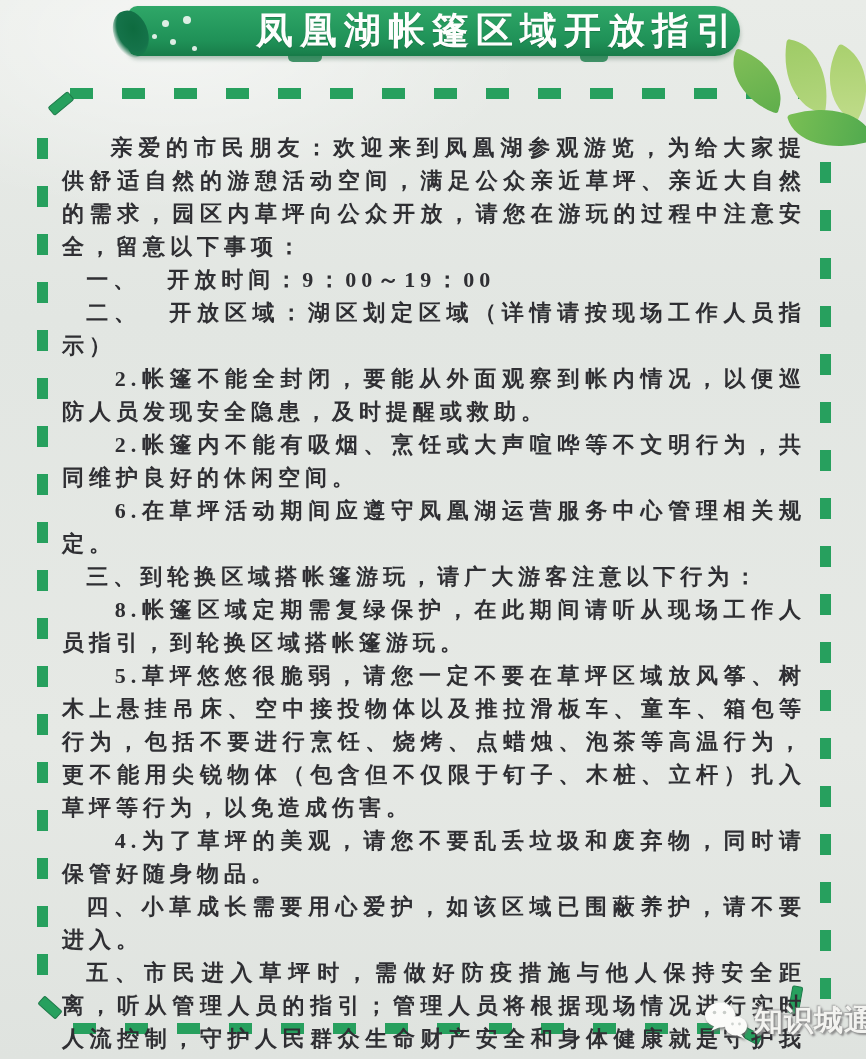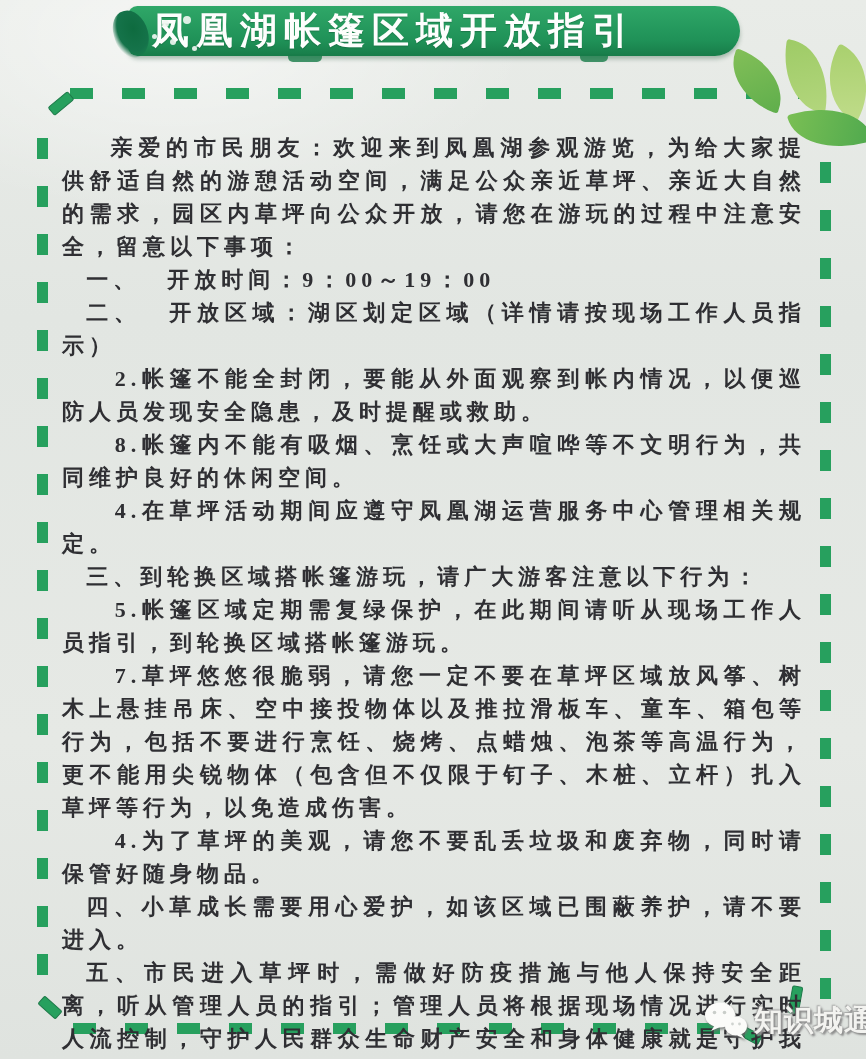--- a/index.html
+++ b/index.html
@@ -22,21 +22,21 @@
       radial-gradient(ellipse 600px 300px at 20% 3%, rgba(255,255,255,.55), rgba(255,255,255,0) 60%),
       linear-gradient(180deg,#e9ece8 0%,#e2e6e2 30%,#e6e9e5 70%,#dfe3df 100%);
   }
 
   
   .banner{
     position:absolute;left:128px;top:6px;width:612px;height:50px;
     background:linear-gradient(180deg,var(--banner-green-light) 0%,var(--banner-green) 70%,#187c49 100%);
     border-radius:10px 27px 27px 10px;
     box-shadow:0 3px 4px rgba(40,90,60,.35);
-    display:flex;align-items:center;justify-content:flex-start;
+    display:flex;align-items:center;justify-content:flex-end;
     z-index:5;
   }
   .banner-smudge{
     position:absolute;left:-14px;top:4px;width:34px;height:48px;
     background:radial-gradient(ellipse at 60% 40%,#0e6b3f 0%,#15734a 55%,rgba(21,115,74,0) 75%);
     border-radius:45% 55% 50% 50%;
     transform:rotate(-15deg);
   }
   .banner-drip{
     position:absolute;height:8px;background:#187c49;border-radius:0 0 5px 5px;opacity:.8;
@@ -123,25 +123,25 @@
   <div class="corner-dash" style="left:48px;top:98px;width:26px;height:11px;transform:rotate(-40deg);"></div>
   <div class="corner-dash" style="left:38px;top:1002px;width:24px;height:11px;transform:rotate(42deg);"></div>
   <div class="corner-dash" style="left:790px;top:986px;width:11px;height:28px;transform:rotate(10deg);"></div>
   <div class="corner-dash" style="left:732px;top:1028px;width:30px;height:11px;transform:rotate(28deg);"></div>
 
   <div class="notice" id="notice-body">
       <p class="para intro">亲爱的市民朋友：欢迎来到凤凰湖参观游览，为给大家提供舒适自然的游憩活动空间，满足公众亲近草坪、亲近大自然的需求，园区内草坪向公众开放，请您在游玩的过程中注意安全，留意以下事项：</p>
       <p class="para section">一、　开放时间：9：00～19：00</p>
       <p class="para section">二、　开放区域：湖区划定区域（详情请按现场工作人员指示）</p>
       <p class="para item">2.帐篷不能全封闭，要能从外面观察到帐内情况，以便巡防人员发现安全隐患，及时提醒或救助。</p>
-      <p class="para item">8.帐篷内不能有吸烟、烹饪或大声喧哗等不文明行为，共同维护良好的休闲空间。</p>
-      <p class="para item">4.在草坪活动期间应遵守凤凰湖运营服务中心管理相关规定。</p>
+      <p class="para item">2.帐篷内不能有吸烟、烹饪或大声喧哗等不文明行为，共同维护良好的休闲空间。</p>
+      <p class="para item">6.在草坪活动期间应遵守凤凰湖运营服务中心管理相关规定。</p>
       <p class="para section">三、到轮换区域搭帐篷游玩，请广大游客注意以下行为：</p>
-      <p class="para item">5.帐篷区域定期需复绿保护，在此期间请听从现场工作人员指引，到轮换区域搭帐篷游玩。</p>
-      <p class="para item">7.草坪悠悠很脆弱，请您一定不要在草坪区域放风筝、树木上悬挂吊床、空中接投物体以及推拉滑板车、童车、箱包等行为，包括不要进行烹饪、烧烤、点蜡烛、泡茶等高温行为，更不能用尖锐物体（包含但不仅限于钉子、木桩、立杆）扎入草坪等行为，以免造成伤害。</p>
+      <p class="para item">8.帐篷区域定期需复绿保护，在此期间请听从现场工作人员指引，到轮换区域搭帐篷游玩。</p>
+      <p class="para item">5.草坪悠悠很脆弱，请您一定不要在草坪区域放风筝、树木上悬挂吊床、空中接投物体以及推拉滑板车、童车、箱包等行为，包括不要进行烹饪、烧烤、点蜡烛、泡茶等高温行为，更不能用尖锐物体（包含但不仅限于钉子、木桩、立杆）扎入草坪等行为，以免造成伤害。</p>
       <p class="para item">4.为了草坪的美观，请您不要乱丢垃圾和废弃物，同时请保管好随身物品。</p>
       <p class="para section">四、小草成长需要用心爱护，如该区域已围蔽养护，请不要进入。</p>
       <p class="para section">五、市民进入草坪时，需做好防疫措施与他人保持安全距离，听从管理人员的指引；管理人员将根据现场情况进行实时人流控制，守护人民群众生命财产安全和身体健康就是守护我们的初心。</p>
     </div>
 
   <div class="watermark">
     <svg class="wechat-icon" width="46" height="40" viewBox="0 0 46 40">
       <ellipse cx="17" cy="14" rx="15" ry="12.5" fill="#fbfbf9"></ellipse>
       <path d="M12 24 L8 30 L17 26 Z" fill="#fbfbf9"></path>
       <circle cx="11.5" cy="11.5" r="1.8" fill="#c9cdc9"></circle>

